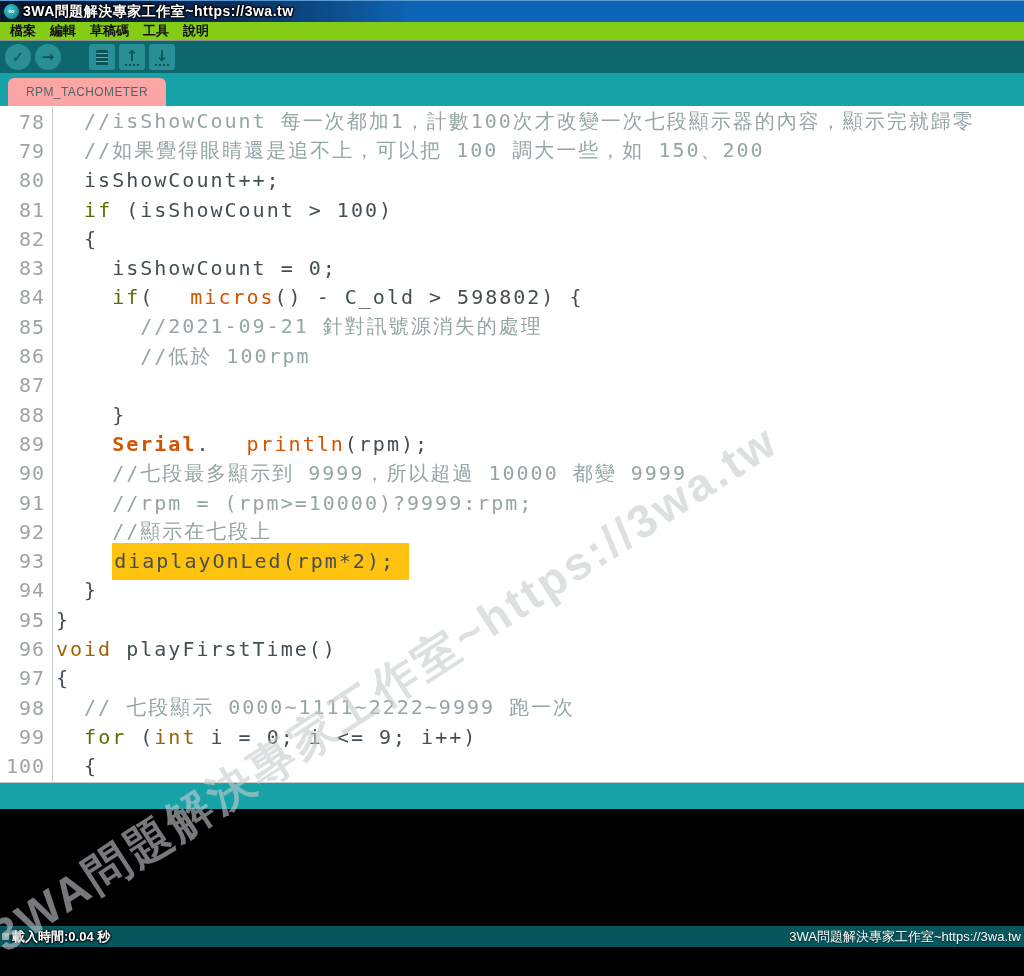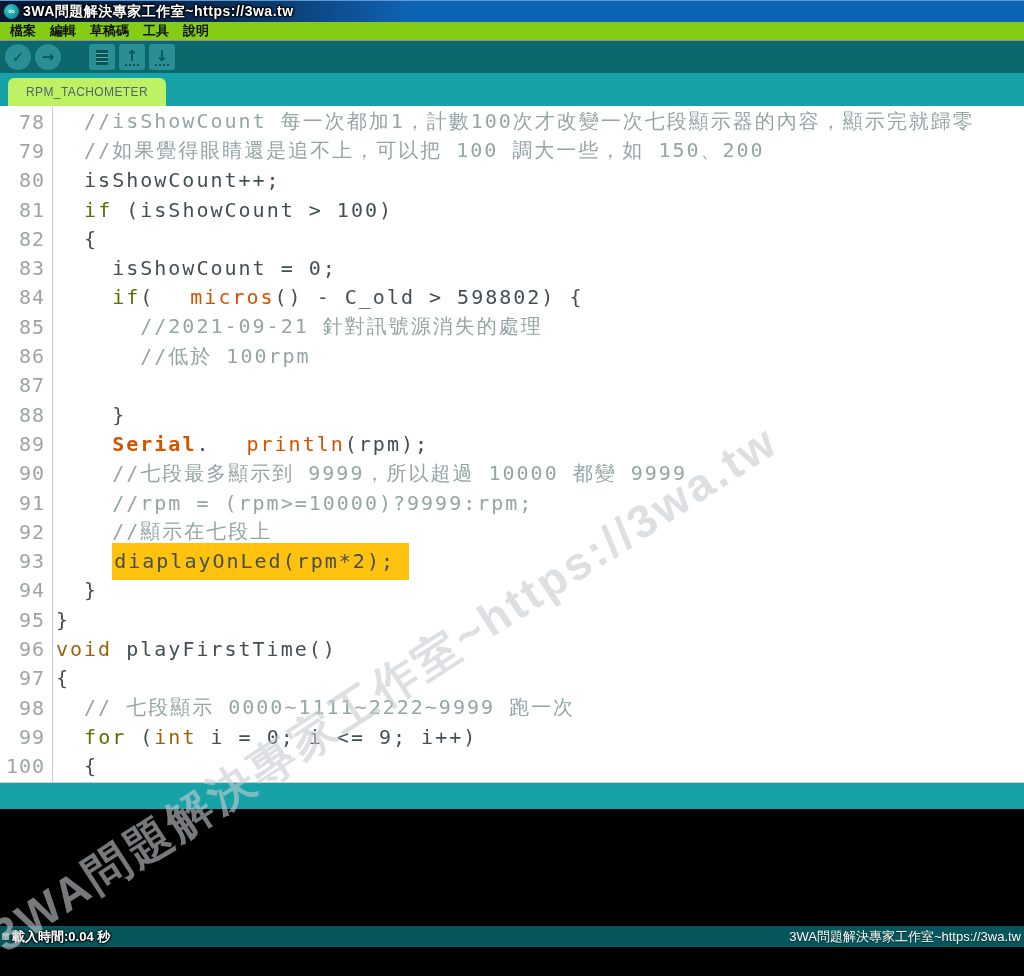--- a/index.html
+++ b/index.html
@@ -49,21 +49,21 @@
     width:12px; height:15px; background:#0a5357; border-radius:1px;
     box-shadow:inset 0 3px 0 #0a5357, inset 0 -2px 0 #0a5357;
     background-image:repeating-linear-gradient(to bottom, #0a5357 0 3px, #59b4b8 3px 4px);
   }
 
   
   .tabbar {
     height:33px; background:#17a2a8; display:flex; align-items:flex-end; padding-left:8px;
   }
   .tab {
-    height:28px; background:#bef264; border-radius:6px 6px 0 0; padding:0 18px;
+    height:28px; background:#fca5a5; border-radius:6px 6px 0 0; padding:0 18px;
     display:flex; align-items:center; cursor:pointer;
   }
   .tab-label { font-size:12px; color:#50666b; letter-spacing:0.4px; white-space:nowrap; }
 
   
   .editor {
     height:676px; background:#ffffff; overflow:hidden; padding-top:1px; position:relative;
   }
   .line { display:flex; height:29.3px; align-items:center; }
   .lnum {

